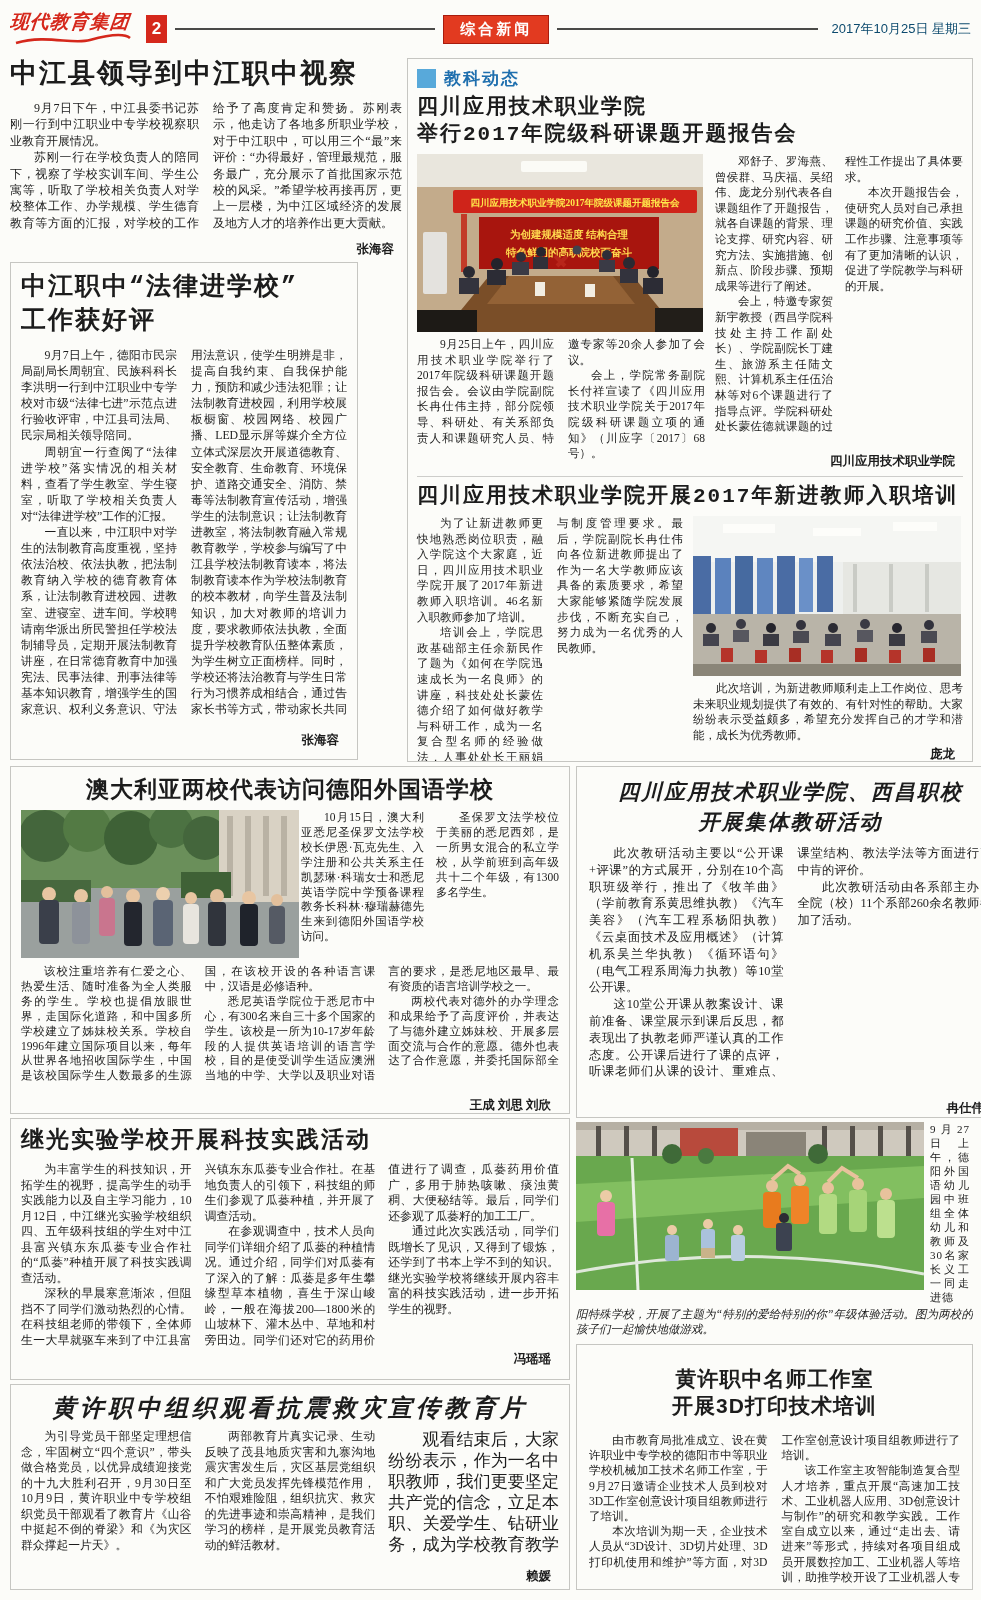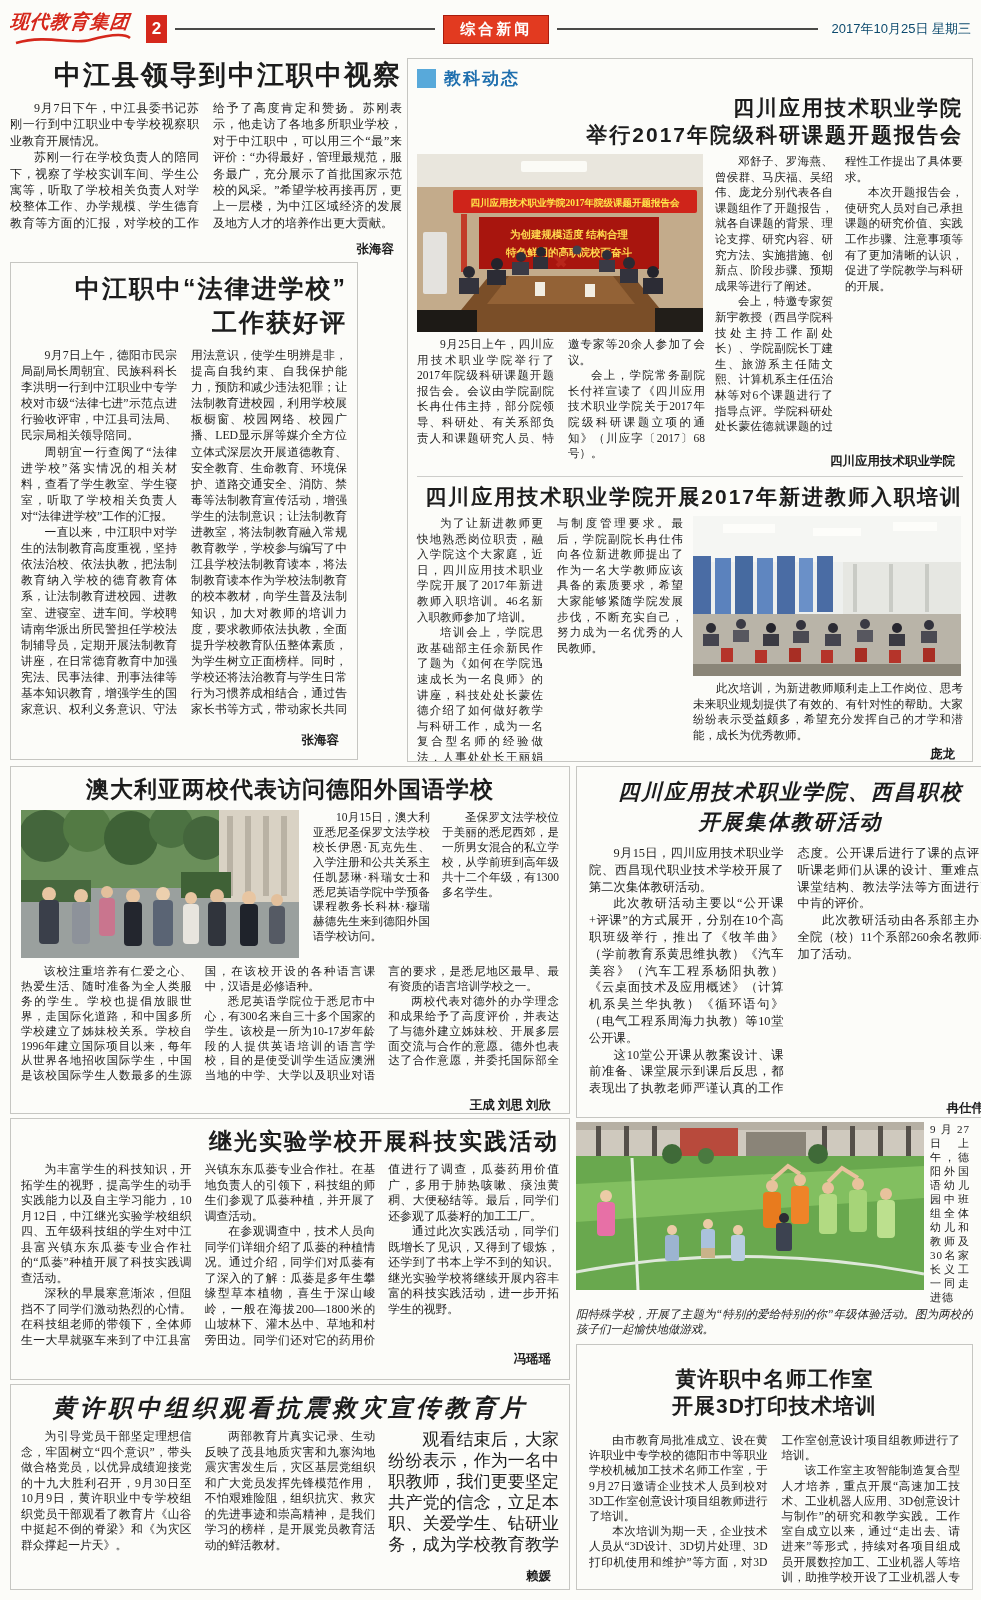--- a/index.html
+++ b/index.html
@@ -15,21 +15,21 @@
       font-weight:bold;font-style:italic;font-size:19px;letter-spacing:1px;color:#d5281c;
       transform:skewX(-6deg);white-space:nowrap}
   .masthead svg{position:absolute;left:2px;top:22px}
   .pagenum{flex:none;width:21px;height:28px;background:#d5281c;color:#fff;text-align:center;
       line-height:28px;font-size:17px;font-weight:bold;font-family:"Liberation Sans",sans-serif}
   .hline{flex:1;height:0;border-top:2px solid #4a4a48}
   .secbox{flex:none;background:#e23a20;border:1px solid #a81c0e;color:#fff;font-weight:bold;
       font-size:15px;letter-spacing:3px;padding:4px 16px;font-family:"Liberation Sans",sans-serif}
   .hdate{flex:none;font-size:13px;color:#0c4a6e;font-family:"Liberation Sans",sans-serif;padding-left:6px}
   
-  .h-big{font-weight:900;text-align:right;font-family:Liberation Sans, sans-serif;letter-spacing:2px}
+  .h-big{font-weight:900;text-align:left;font-family:Liberation Mono, monospace;letter-spacing:2px}
   .h-sans{font-weight:900;text-align:center;font-family:"Liberation Sans","DejaVu Sans",sans-serif;letter-spacing:1px}
   .h-cali{font-weight:900;text-align:center;font-family:"DejaVu Serif",serif;font-style:italic;letter-spacing:4px}
   
   .p{text-indent:2em;text-align:justify;font-size:12px;line-height:16.4px}
   .cols2{column-count:2;column-gap:14px;column-fill:auto;text-align:justify}
   .cols3{column-count:3;column-gap:13px;column-fill:auto;text-align:justify}
   .author{text-align:right;font-weight:bold;font-size:12.5px;padding:3px 8px 0 0}
   .hr{border-top:1px solid #cdcdca;margin:6px 0}
   
   .secmark{display:flex;align-items:center;gap:8px;height:24px;margin-bottom:4px}
@@ -196,21 +196,21 @@
           </svg>
           <p class="p" style="font-size:11.5px;line-height:15.6px;margin-top:5px">此次培训，为新进教师顺利走上工作岗位、思考未来职业规划提供了有效的、有针对性的帮助。大家纷纷表示受益颇多，希望充分发挥自己的才学和潜能，成长为优秀教师。</p>
           <div class="author">庞龙</div>
         </div>
       </div>
     </div>
   </div>
 
   <div class="blk boxed" style="left:10px;top:766px;width:560px;height:348px;padding:7px 10px">
     <div class="h-sans" style="font-size:23px;line-height:30px;margin-bottom:6px">澳大利亚两校代表访问德阳外国语学校</div>
-    <div style="display:flex;gap:14px">
+    <div style="display:flex;gap:2px">
       <svg class="photo" width="278" height="148" viewBox="0 0 278 148">
         <rect width="278" height="148" fill="#9aa09e"></rect>
         <rect width="278" height="78" fill="#6a8f5a"></rect>
         <circle cx="24" cy="26" r="26" fill="#44663c"></circle>
           <circle cx="66" cy="18" r="24" fill="#537a44"></circle>
           <circle cx="110" cy="28" r="27" fill="#3e6136"></circle>
           <circle cx="150" cy="16" r="22" fill="#4c7242"></circle>
           <circle cx="184" cy="28" r="22" fill="#44663c"></circle>
         <rect x="198" y="0" width="80" height="92" fill="#d9d2c4"></rect>
         <rect x="206" y="6" width="6" height="80" fill="#b9b2a4"></rect>
@@ -269,21 +269,20 @@
       <p class="p" style="font-size:11.8px;line-height:15.5px">两部教育片真实记录、生动反映了茂县地质灾害和九寨沟地震灾害发生后，灾区基层党组织和广大党员发挥先锋模范作用，不怕艰难险阻，组织抗灾、救灾的先进事迹和崇高精神，是我们学习的榜样，是开展党员教育活动的鲜活教材。</p>
       <p class="p" style="font-size:17px;line-height:21px">观看结束后，大家纷纷表示，作为一名中职教师，我们更要坚定共产党的信念，立足本职、关爱学生、钻研业务，成为学校教育教学战线上的榜样，争做一名优秀的共产党员。</p>
     </div>
     <div class="author">赖媛</div>
   </div>
 
   <div class="blk boxed" style="left:576px;top:766px;width:429px;height:352px;padding:10px 12px">
     <div class="h-cali" style="font-size:21px;line-height:30px;letter-spacing:2px">四川应用技术职业学院、西昌职校</div>
     <div class="h-cali" style="font-size:21px;line-height:30px;letter-spacing:2px;margin-bottom:8px">开展集体教研活动</div>
     <div class="cols2" style="height:252px">
-      <p class="p" style="font-size:12.3px;line-height:16.8px">9月15日，四川应用技术职业学院、西昌现代职业技术学校开展了第二次集体教研活动。</p>
       <p class="p" style="font-size:12.3px;line-height:16.8px">此次教研活动主要以“公开课+评课”的方式展开，分别在10个高职班级举行，推出了《牧羊曲》（学前教育系黄思维执教）《汽车美容》（汽车工程系杨阳执教）《云桌面技术及应用概述》（计算机系吴兰华执教）《循环语句》（电气工程系周海力执教）等10堂公开课。</p>
       <p class="p" style="font-size:12.3px;line-height:16.8px">这10堂公开课从教案设计、课前准备、课堂展示到课后反思，都表现出了执教老师严谨认真的工作态度。公开课后进行了课的点评，听课老师们从课的设计、重难点、课堂结构、教法学法等方面进行了中肯的评价。</p>
       <p class="p" style="font-size:12.3px;line-height:16.8px">此次教研活动由各系部主办，全院（校）11个系部260余名教师参加了活动。</p>
     </div>
     <div class="author">冉仕伟</div>
   </div>
 
   <div class="blk" style="left:576px;top:1122px;width:397px;height:218px">
     <div style="display:flex">
       <svg class="photo" width="348" height="168" viewBox="0 0 348 168">

